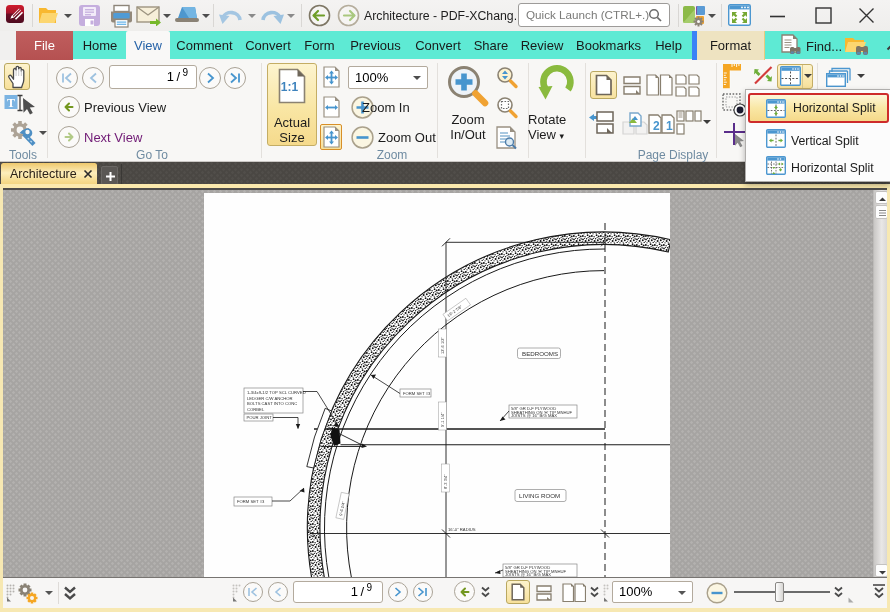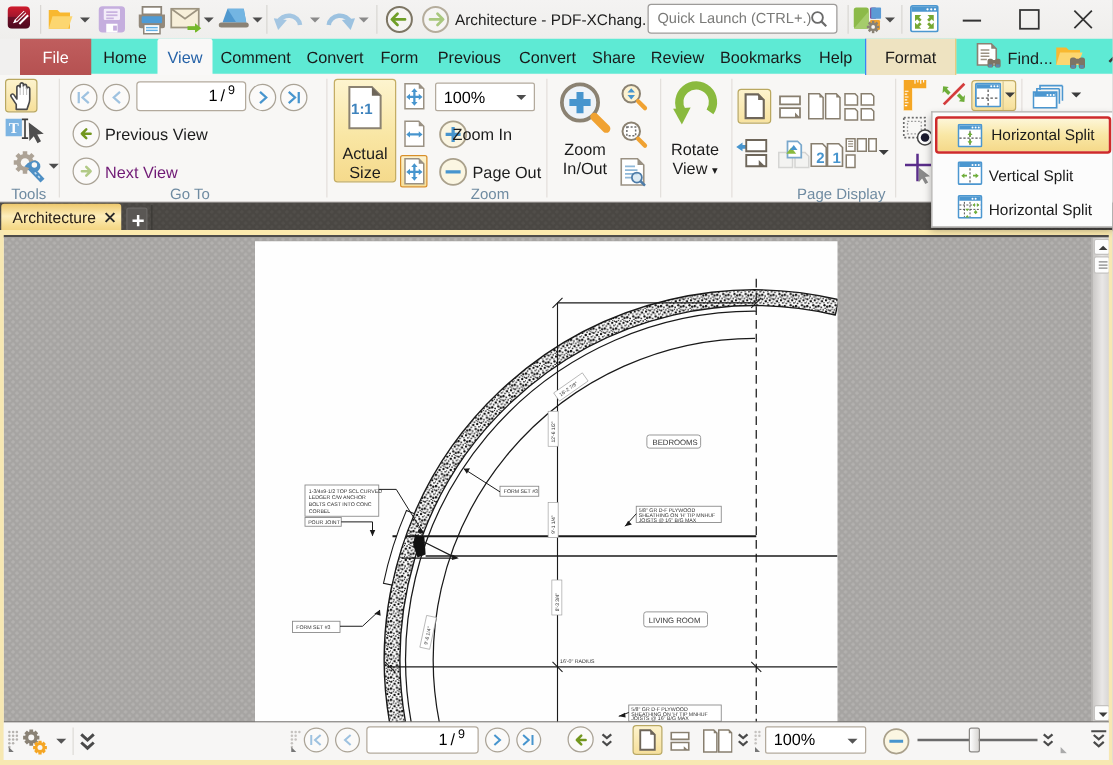--- a/index.html
+++ b/index.html
@@ -10,21 +10,21 @@
 #titlebar { position:absolute; left:0; top:0; width:890px; height:31px; background:linear-gradient(#f4f3f2,#efeeec); }
 .tsep { position:absolute; top:4px; width:1px; height:23px; background:#d9d7d4; }
 .dd { position:absolute; width:0; height:0; border-left:4px solid transparent; border-right:4px solid transparent; border-top:4px solid #4d4d4d; }
 #title-text { position:absolute; left:364px; top:8.5px; font-size:12.3px; color:#1e1e1e; width:152px; overflow:hidden; white-space:nowrap; }
 #qlaunch { position:absolute; left:518px; top:3px; width:152px; height:24px; background:#fff; border:1px solid #9d9b99; border-radius:3px; font-size:11.7px; color:#7a7a78; line-height:22px; padding-left:7px; }
 
 #tabrow { position:absolute; left:16px; top:31px; width:890px; height:29px; background:#5eead4; border-bottom:1px solid #f6f5f4;}
 .rtab { position:absolute; top:0; height:29px; font-size:13px; color:#1a1a1a; text-align:center; line-height:29px; }
 #tab-file { left:0; width:57px; background:linear-gradient(#c05e5e,#b55151); color:#fff; }
 #tab-view { background:#f9f8f7; color:#2763a8; border-radius:2px 2px 0 0;}
-#tab-format { background:#eee3c1; color:#1a1a1a; border-left:1px solid #3b82f6; border-right:1px solid #e7cb80; }
+#tab-format { background:#eee3c1; color:#1a1a1a; border-left:5px solid #3b82f6; border-right:1px solid #e7cb80; }
 
 #ribbon { position:absolute; left:0; top:60px; width:890px; height:102px; background:#f8f7f5; border-bottom:1px solid #cbc8c5; }
 .gsep { position:absolute; top:3px; width:1px; height:95px; background:#e3e0dc; }
 .glabel { position:absolute; top:88px; font-size:12px; color:#6f8ba1; width:120px; text-align:center; }
 .circbtn { position:absolute; width:22px; height:22px; border:1px solid #aaa396; border-radius:50%; background:#fbfaf9; }
 .btext { font-size:13px; color:#1c1c1c; position:absolute; }
 
 #doctabbar { position:absolute; left:0; top:162px; width:890px; height:23px; background-color:#4a4744;padding-left:44px; }
 #doctab { position:absolute; left:1px; top:1px; width:96px; height:22px; background:linear-gradient(#eec86c,#fdeebc 45%,#f6dc90 80%,#f2d37e); border-radius:2.5px 2.5px 0 0; }
 #doctab span { position:absolute; left:9px; top:4px; font-size:12.5px; color:#2a2017; }
@@ -334,21 +334,21 @@
       </div>
  <svg class="abs" style="left:351px;top:36px" width="23" height="23" viewBox="0 0 23 23">
         <circle cx="11.5" cy="11.5" r="10.4" fill="#fbf6e2" stroke="#aaa18c" stroke-width="1.5"></circle>
         <path d="M5.5 11.5 h12 M11.5 5.5 v12" stroke="#4795ce" stroke-width="2.6"></path>
       </svg>
  <div class="btext" style="left:362px;top:40px">Zoom In</div>
  <svg class="abs" style="left:351px;top:66px" width="23" height="23" viewBox="0 0 23 23">
         <circle cx="11.5" cy="11.5" r="10.4" fill="#fbf6e2" stroke="#aaa18c" stroke-width="1.5"></circle>
         <path d="M5.5 11.5 h12" stroke="#4795ce" stroke-width="2.6"></path>
       </svg>
- <div class="btext" style="left:378px;top:70px">Page Out</div>
+ <div class="btext" style="left:378px;top:70px">Zoom Out</div>
  <svg class="abs" style="left:443px;top:3px" width="48" height="48" viewBox="0 0 48 48">
         <circle cx="21" cy="19" r="14.5" fill="#eef3f8" stroke="#8b8272" stroke-width="3"></circle>
         <path d="M12.5 19 h17 M21 10.5 v17" stroke="#4795ce" stroke-width="5.6"></path>
         <path d="M32.5 30.5 L42 40" stroke="#f0a232" stroke-width="6.6" stroke-linecap="round"></path>
       </svg>
  <div class="btext" style="left:440px;top:52px;width:56px;text-align:center">Zoom<br>In/Out</div>
  <svg class="abs" style="left:495px;top:6px" width="24" height="24" viewBox="0 0 24 24">
         <circle cx="10" cy="9" r="7" fill="#fdf2d0" stroke="#8b8272" stroke-width="1.6"></circle>
         <path d="M10 4.5 l3 3.5 h-6 Z M10 13.5 l3 -3.5 h-6 Z" fill="#4795ce"></path>
         <path d="M15.5 15 L21 20.5" stroke="#f0a232" stroke-width="3.4" stroke-linecap="round"></path>
@@ -365,21 +365,21 @@
           <path d="M5 7 h8 M5 10 h10 M5 13 h10 M5 16 h6"></path>
         </g>
         <circle cx="14.5" cy="16" r="4" fill="#cfe2f0" fill-opacity=".7" stroke="#4e7ca8" stroke-width="1.4"></circle>
         <path d="M17.5 19 L21 22.5" stroke="#4e7ca8" stroke-width="2"></path>
       </svg>
 
  <svg class="abs" style="left:536px;top:4px" width="40" height="42" viewBox="0 0 40 42">
         <path d="M32 25.5 A 13.5 13.5 0 1 0 9.5 25" fill="none" stroke="#8aba3e" stroke-width="6.6"></path>
         <path d="M2.5 23 L16.5 22 L9.5 35.5 Z" fill="#8aba3e"></path>
       </svg>
- <div class="btext" style="left:528px;top:52px;width:56px;text-align:center">Rotate<br>View <span style="font-size:9px">▾</span></div>
+ <div class="btext" style="left:528px;top:52px;width:56px;">Rotate<br>View <span style="font-size:9px">▾</span></div>
  <div class="abs" style="left:590px;top:11px;width:27px;height:28px;background:linear-gradient(#fdf3cd,#f8e3a0);border:1px solid #baa860;border-radius:3px"></div>
  <svg class="abs" style="left:595px;top:14px" width="17" height="22" viewBox="0 0 17 22">
         <path d="M1.5 1.5 h10 l4.5 4.5 v14.5 h-14.5 Z" fill="#fff" stroke="#6e665a" stroke-width="1.7"></path>
         <path d="M11.5 1.5 l4.5 4.5 h-4.5 Z" fill="#6e665a"></path>
       </svg>
  <svg class="abs" style="left:623px;top:16px" width="18" height="19" viewBox="0 0 18 19">
         <path d="M1 1 h16 v6.5 h-16 Z M1 10.5 h16 v7.5 h-16 Z" fill="#fff" stroke="#887f6f" stroke-width="1.4"></path>
         <path d="M13 14 l4 4 h-4 Z" fill="#887f6f"></path>
       </svg>
  <svg class="abs" style="left:646px;top:14px" width="27" height="23" viewBox="0 0 27 23">

